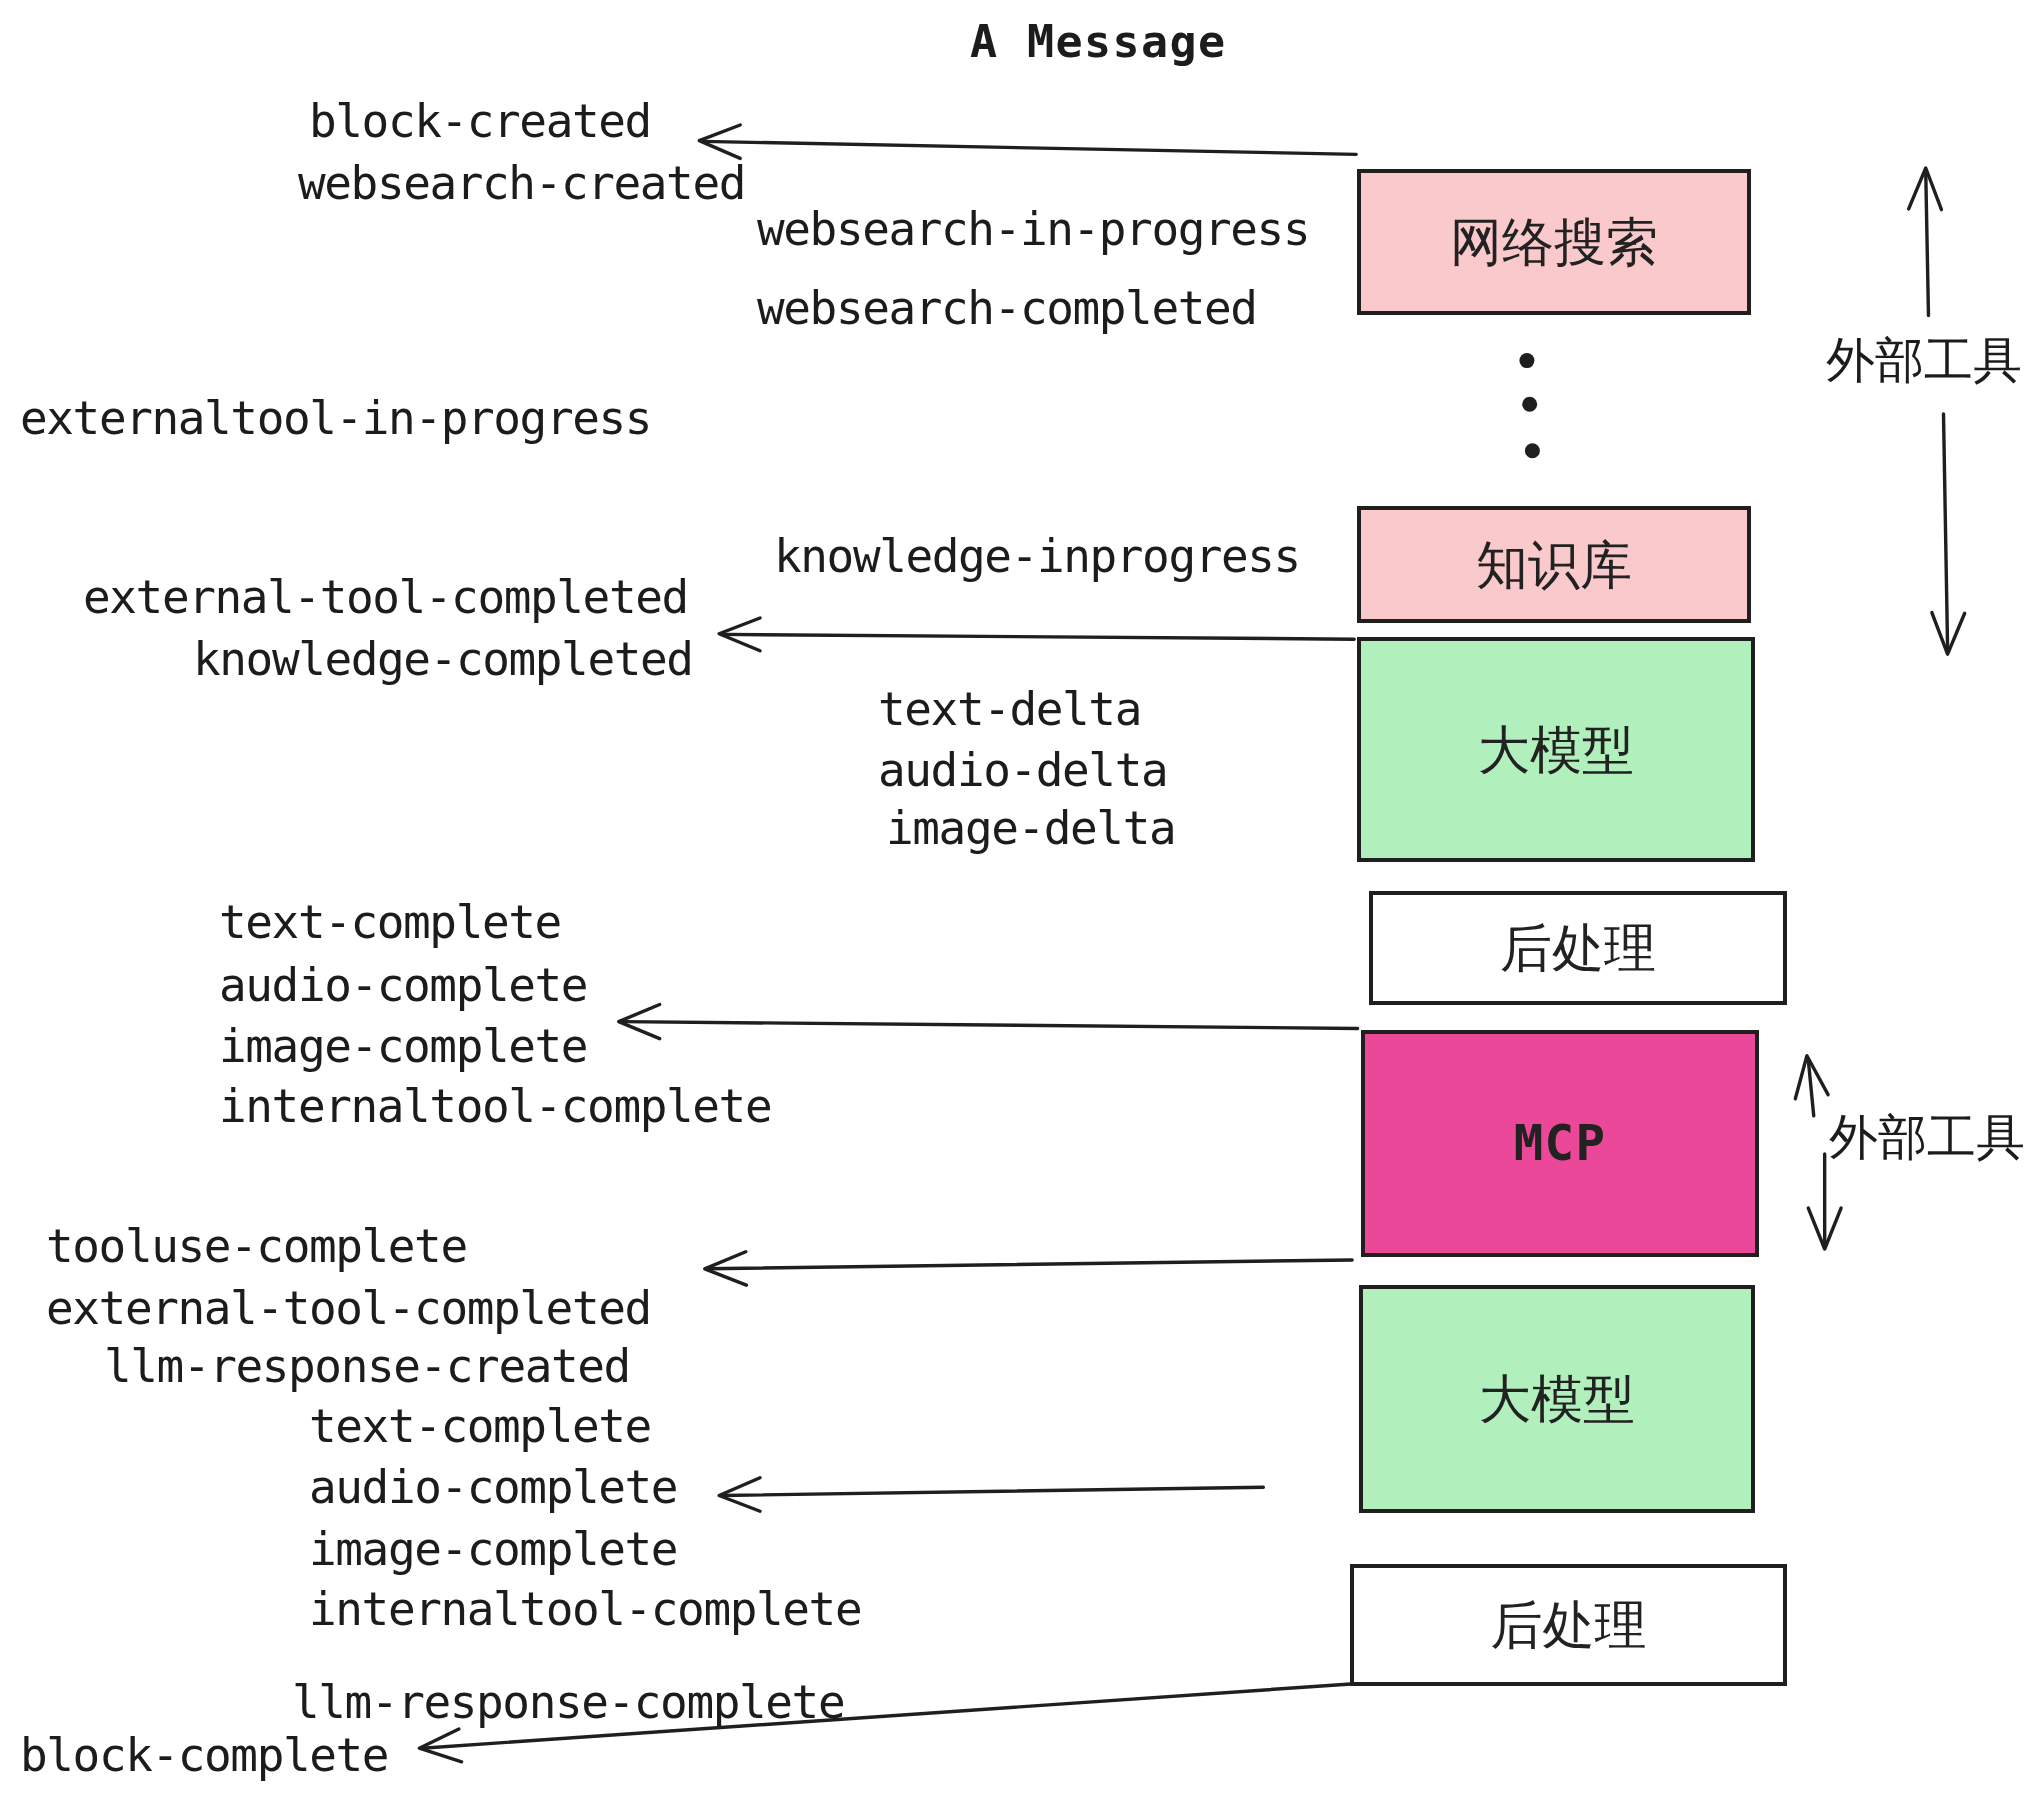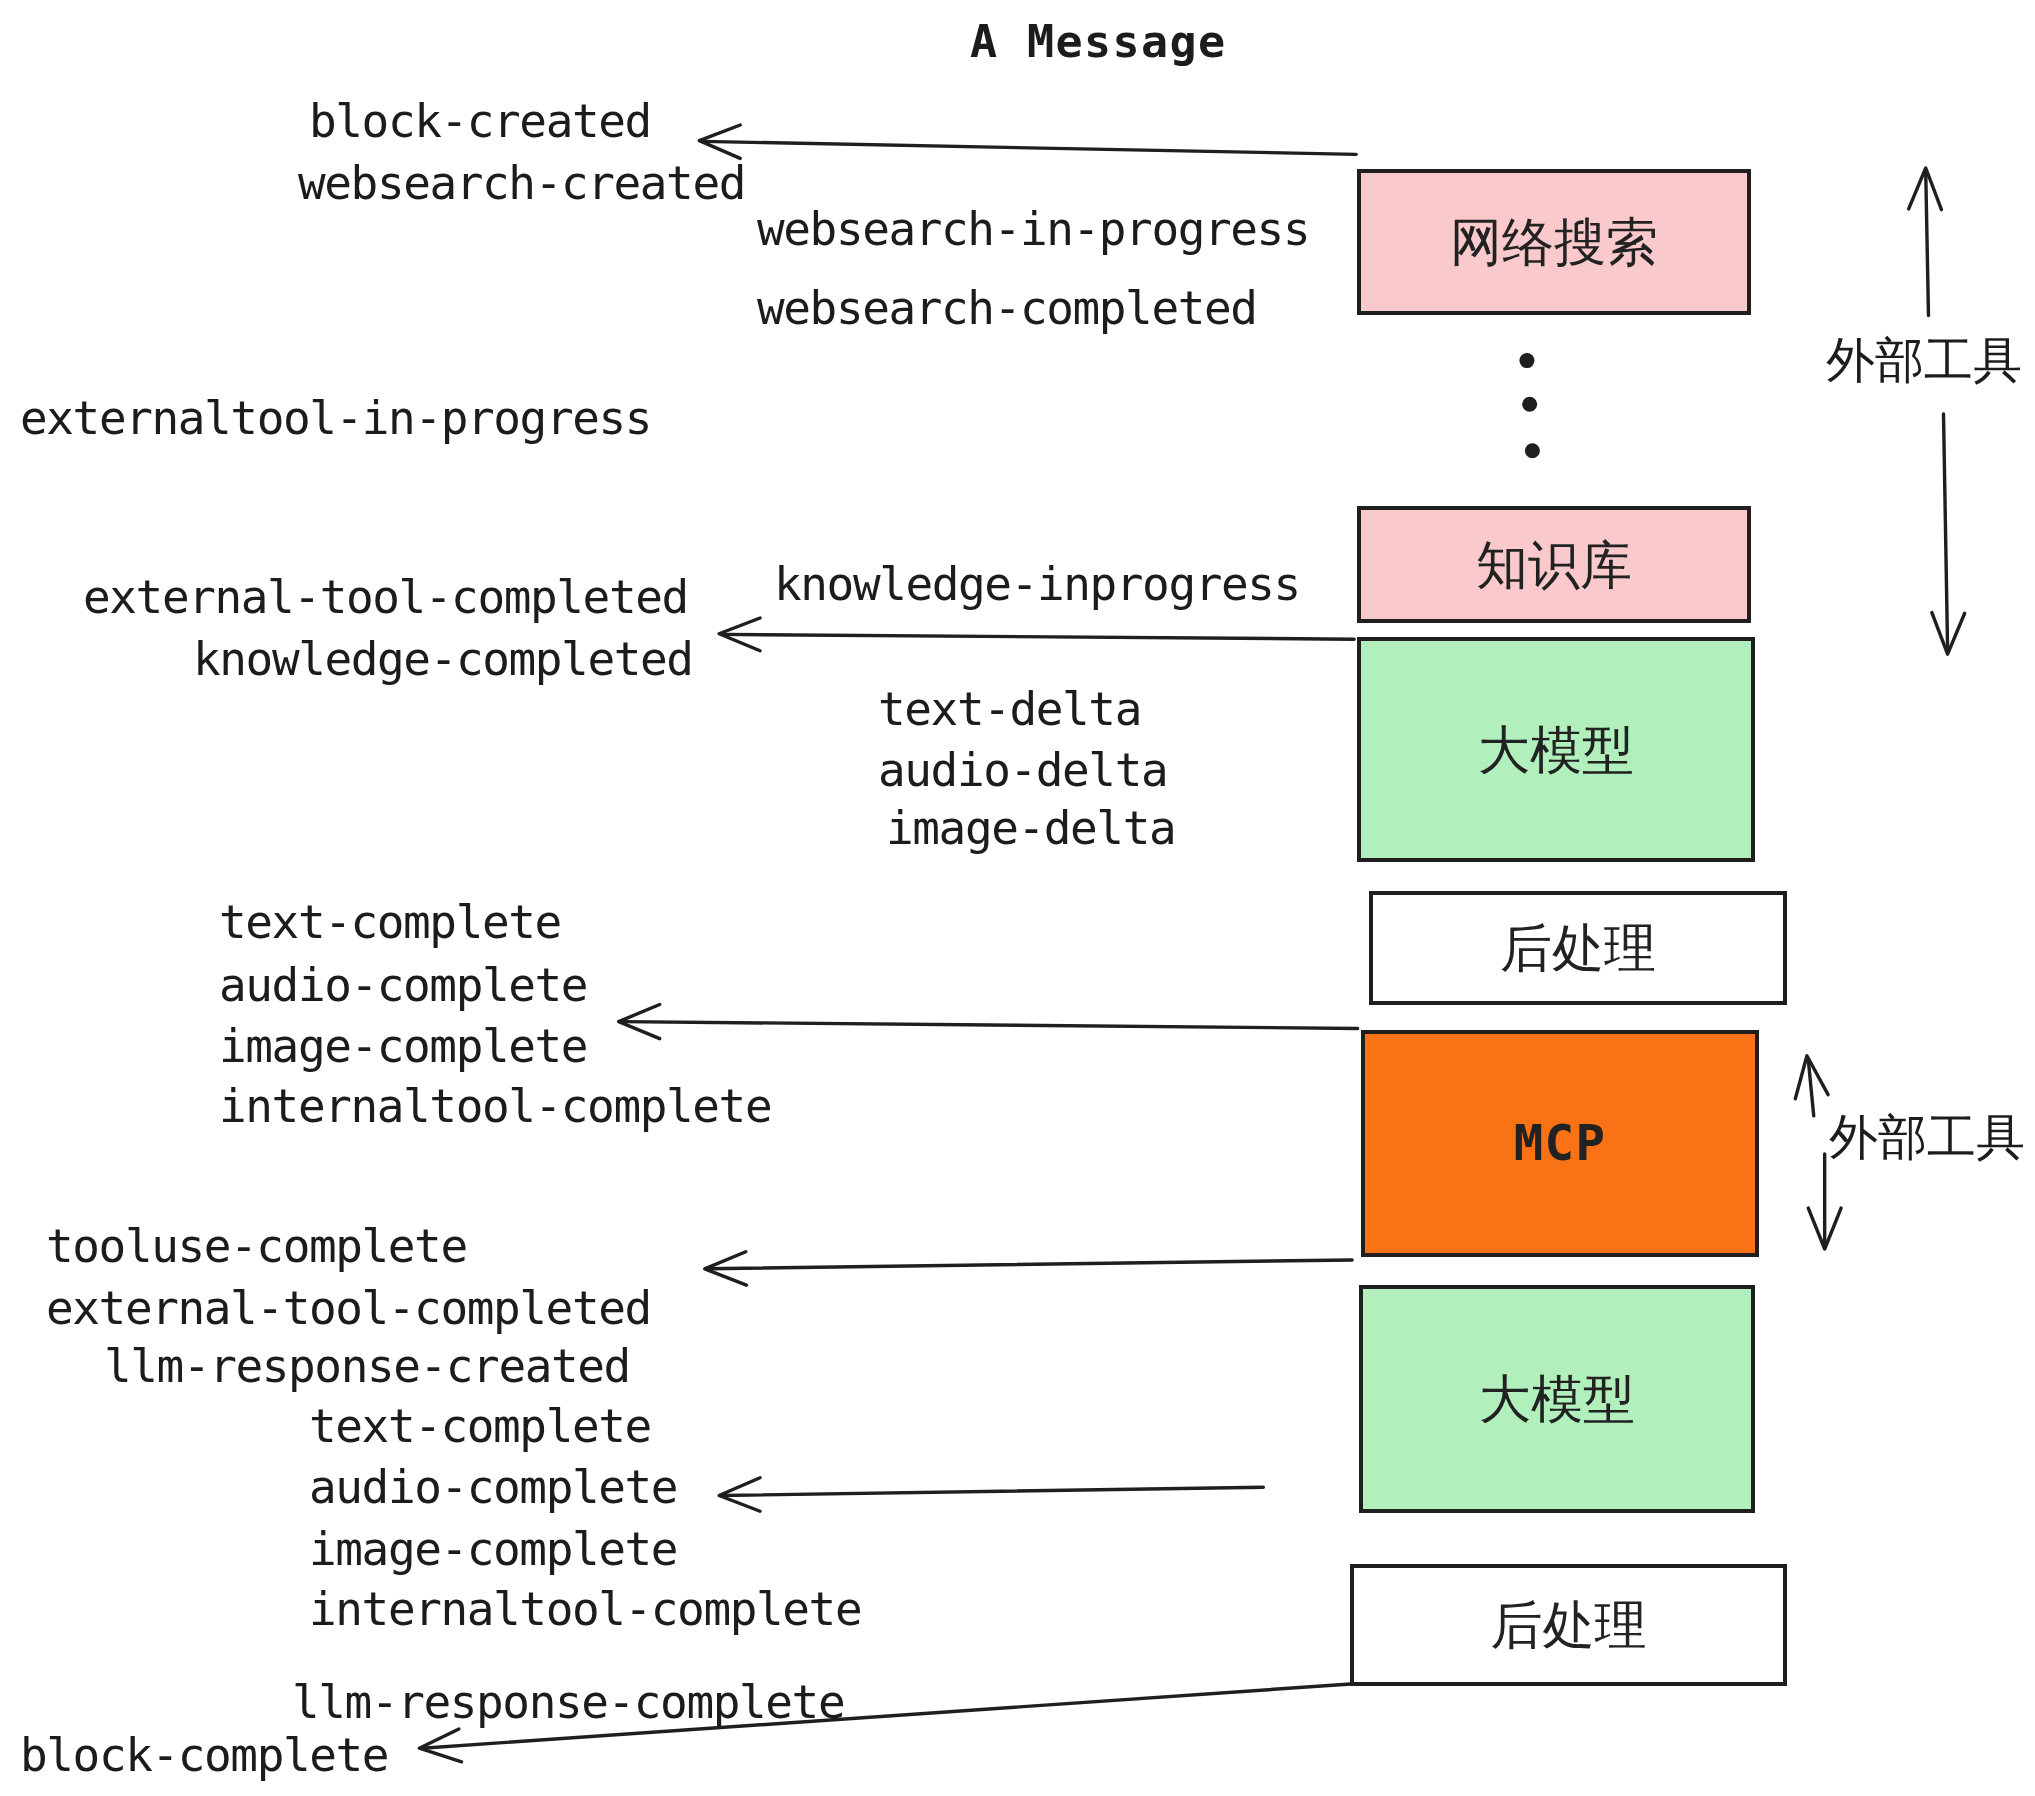--- a/index.html
+++ b/index.html
@@ -58,21 +58,21 @@
 
 <div class="canvas">
 
   <div class="title" style="left:970px;top:19px;">A Message</div>
 
   <div class="ev" style="left:309px;top:98px;">block-created</div>
   <div class="ev" style="left:298px;top:160px;">websearch-created</div>
   <div class="ev" style="left:757px;top:206px;">websearch-in-progress</div>
   <div class="ev" style="left:757px;top:285px;">websearch-completed</div>
   <div class="ev" style="left:20px;top:395px;">externaltool-in-progress</div>
-  <div class="ev" style="left:774px;top:533px;margin-top:28px;">knowledge-inprogress</div>
+  <div class="ev" style="left:774px;top:533px;">knowledge-inprogress</div>
   <div class="ev" style="left:83px;top:574px;">external-tool-completed</div>
   <div class="ev" style="left:193px;top:636px;">knowledge-completed</div>
   <div class="ev" style="left:878px;top:686px;">text-delta</div>
   <div class="ev" style="left:878px;top:747px;">audio-delta</div>
   <div class="ev" style="left:878px;top:805px;margin-left:8px;">image-delta</div>
   <div class="ev" style="left:219px;top:899px;">text-complete</div>
   <div class="ev" style="left:219px;top:962px;">audio-complete</div>
   <div class="ev" style="left:219px;top:1023px;">image-complete</div>
   <div class="ev" style="left:219px;top:1083px;">internaltool-complete</div>
   <div class="ev" style="left:46px;top:1223px;">tooluse-complete</div>
@@ -90,21 +90,21 @@
   </div>
   <div class="box" style="left: 1357px; top: 506px; width: 394px; height: 117px; background-color: rgb(249, 201, 203);">
     <span class="box-label">知识库</span>
   </div>
   <div class="box" style="left: 1357px; top: 637px; width: 398px; height: 225px; background-color: rgb(177, 240, 188);">
     <span class="box-label">大模型</span>
   </div>
   <div class="box" style="left: 1369px; top: 891px; width: 418px; height: 114px; background-color: rgb(255, 255, 255);">
     <span class="box-label">后处理</span>
   </div>
-  <div class="box" style="left: 1361px; top: 1030px; width: 398px; height: 227px; background-color: #f97316;">
+  <div class="box" style="left: 1361px; top: 1030px; width: 398px; height: 227px; background-color: #ec4899;">
     <span class="box-label mono">MCP</span>
   </div>
   <div class="box" style="left: 1359px; top: 1285px; width: 396px; height: 228px; background-color: rgb(177, 240, 188);">
     <span class="box-label">大模型</span>
   </div>
   <div class="box" style="left: 1350px; top: 1564px; width: 437px; height: 122px; background-color: rgb(255, 255, 255);">
     <span class="box-label">后处理</span>
   </div>
 
   <div class="side" style="left:1826px;top:336px;">外部工具</div>

